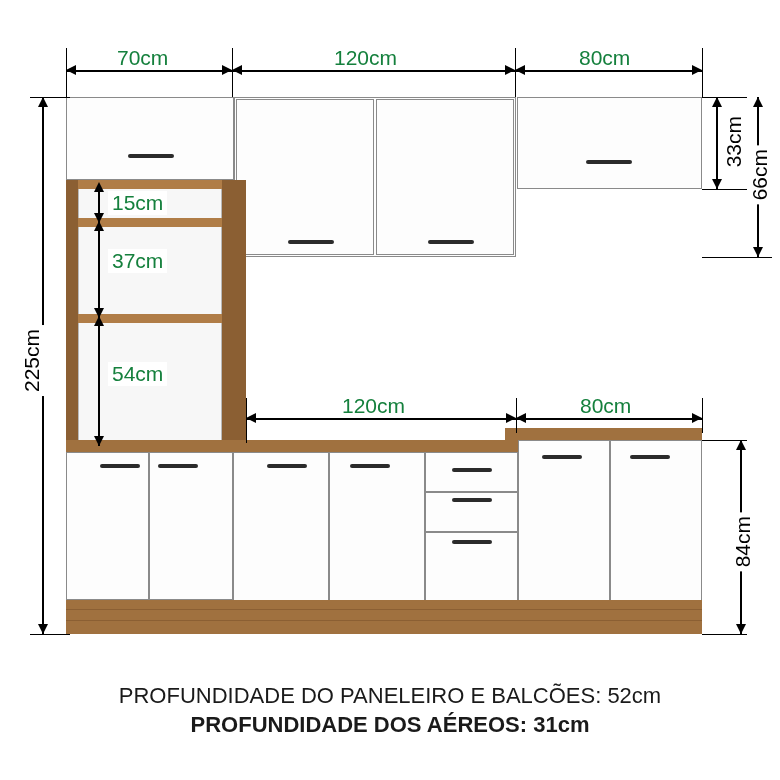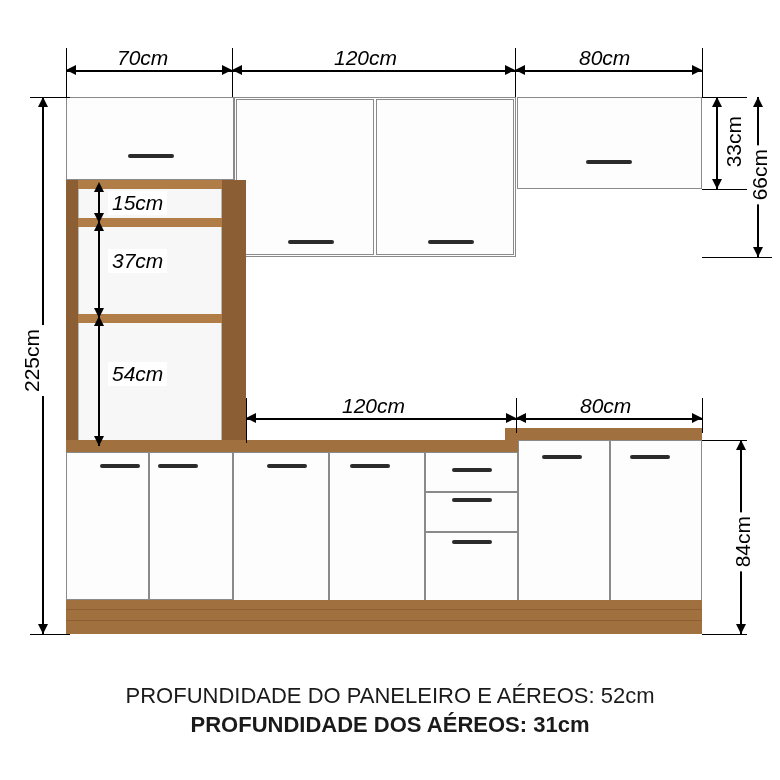--- a/index.html
+++ b/index.html
@@ -78,26 +78,25 @@
     border-right: 5px solid transparent;
     border-bottom: 10px solid #000;
   }
   .arr-down {
     border-left: 5px solid transparent;
     border-right: 5px solid transparent;
     border-top: 10px solid #000;
   }
   .dimlabel {
     font-size: 21px;
-    color: #000000;
+    color: #15803d;
     background: #fff;
     padding: 0 4px;
     white-space: nowrap;
     font-family: "Liberation Sans", sans-serif;
-    font-style: italic;
   }
   .dimlabel-v {
     font-size: 21px;
     color: #000;
     background: #fff;
     white-space: nowrap;
     writing-mode: vertical-rl;
     transform: rotate(180deg);
     padding: 4px 0;
     font-family: "Liberation Sans", sans-serif;
@@ -242,16 +241,16 @@
   <div class="abs arrow arr-right" style="left:692px; top:413px;"></div>
   <div class="abs dimlabel" style="left:576px; top:394px;">80cm</div>
 
   <div class="abs ext-h" style="left:702px; top:440px; width:45px;"></div>
   <div class="abs ext-h" style="left:702px; top:634px; width:45px;"></div>
   <div class="abs dimline-v" style="left:740px; top:440px; height:194px;"></div>
   <div class="abs arrow arr-up" style="left:736px; top:440px;"></div>
   <div class="abs arrow arr-down" style="left:736px; top:624px;"></div>
   <div class="abs dimlabel-v" style="left:731px; top:512px;">84cm</div>
 
-  <div class="caption" style="top:683px;">PROFUNDIDADE DO PANELEIRO E AÉREOS: 52cm</div>
+  <div class="caption" style="top:683px;">PROFUNDIDADE DO PANELEIRO E BALCÕES: 52cm</div>
   <div class="caption" style="top:712px;font-weight:bold;">PROFUNDIDADE DOS AÉREOS: 31cm</div>
 
 </div>
 
 </body></html>

